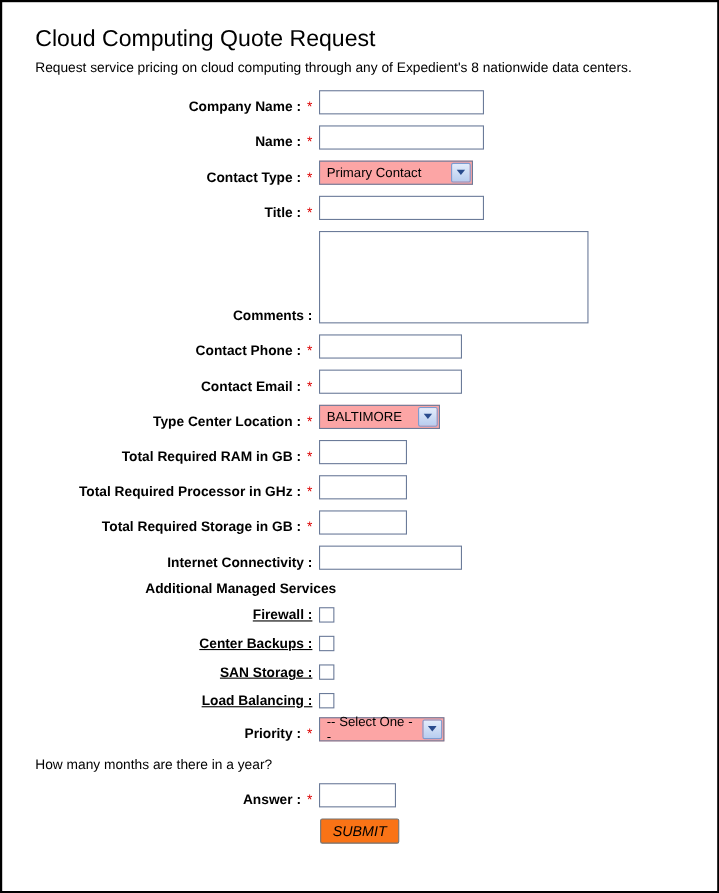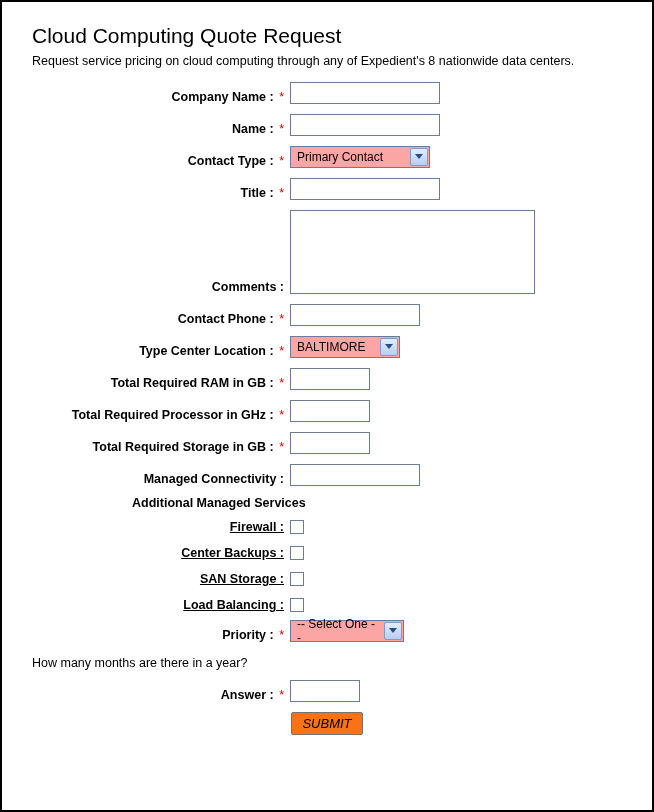--- a/index.html
+++ b/index.html
@@ -195,20 +195,29 @@
   <div class="row">
     <div class="lbl">
       <span>Contact Phone :</span>
       <span class="req">*</span>
     </div>
     <div class="ctrl">
       <input type="text" class="w130" value="" style="">
     </div>
   </div>
 
+  <div class="row">
+    <div class="lbl">
+      <span>Contact Email :</span>
+      <span class="req">*</span>
+    </div>
+    <div class="ctrl">
+      <input type="text" class="w130" value="" style="">
+    </div>
+  </div>
 
   <div class="row">
     <div class="lbl">
       <span>Type Center Location :</span>
       <span class="req">*</span>
     </div>
     <div class="ctrl">
       <div class="select sel-w110">
         <span class="sel-text">BALTIMORE</span>
         <span class="sel-btn">
@@ -245,21 +254,21 @@
       <span>Total Required Storage in GB :</span>
       <span class="req">*</span>
     </div>
     <div class="ctrl">
       <input type="text" class="w80" value="" style="">
     </div>
   </div>
 
   <div class="row">
     <div class="lbl">
-      <span>Managed Connectivity :</span>
+      <span>Internet Connectivity :</span>
     </div>
     <div class="ctrl">
       <input type="text" class="w130" value="" style="">
     </div>
   </div>
 
   <div class="section-head">Additional Managed Services</div>
 
   <div class="row tight">
     <div class="lbl">

